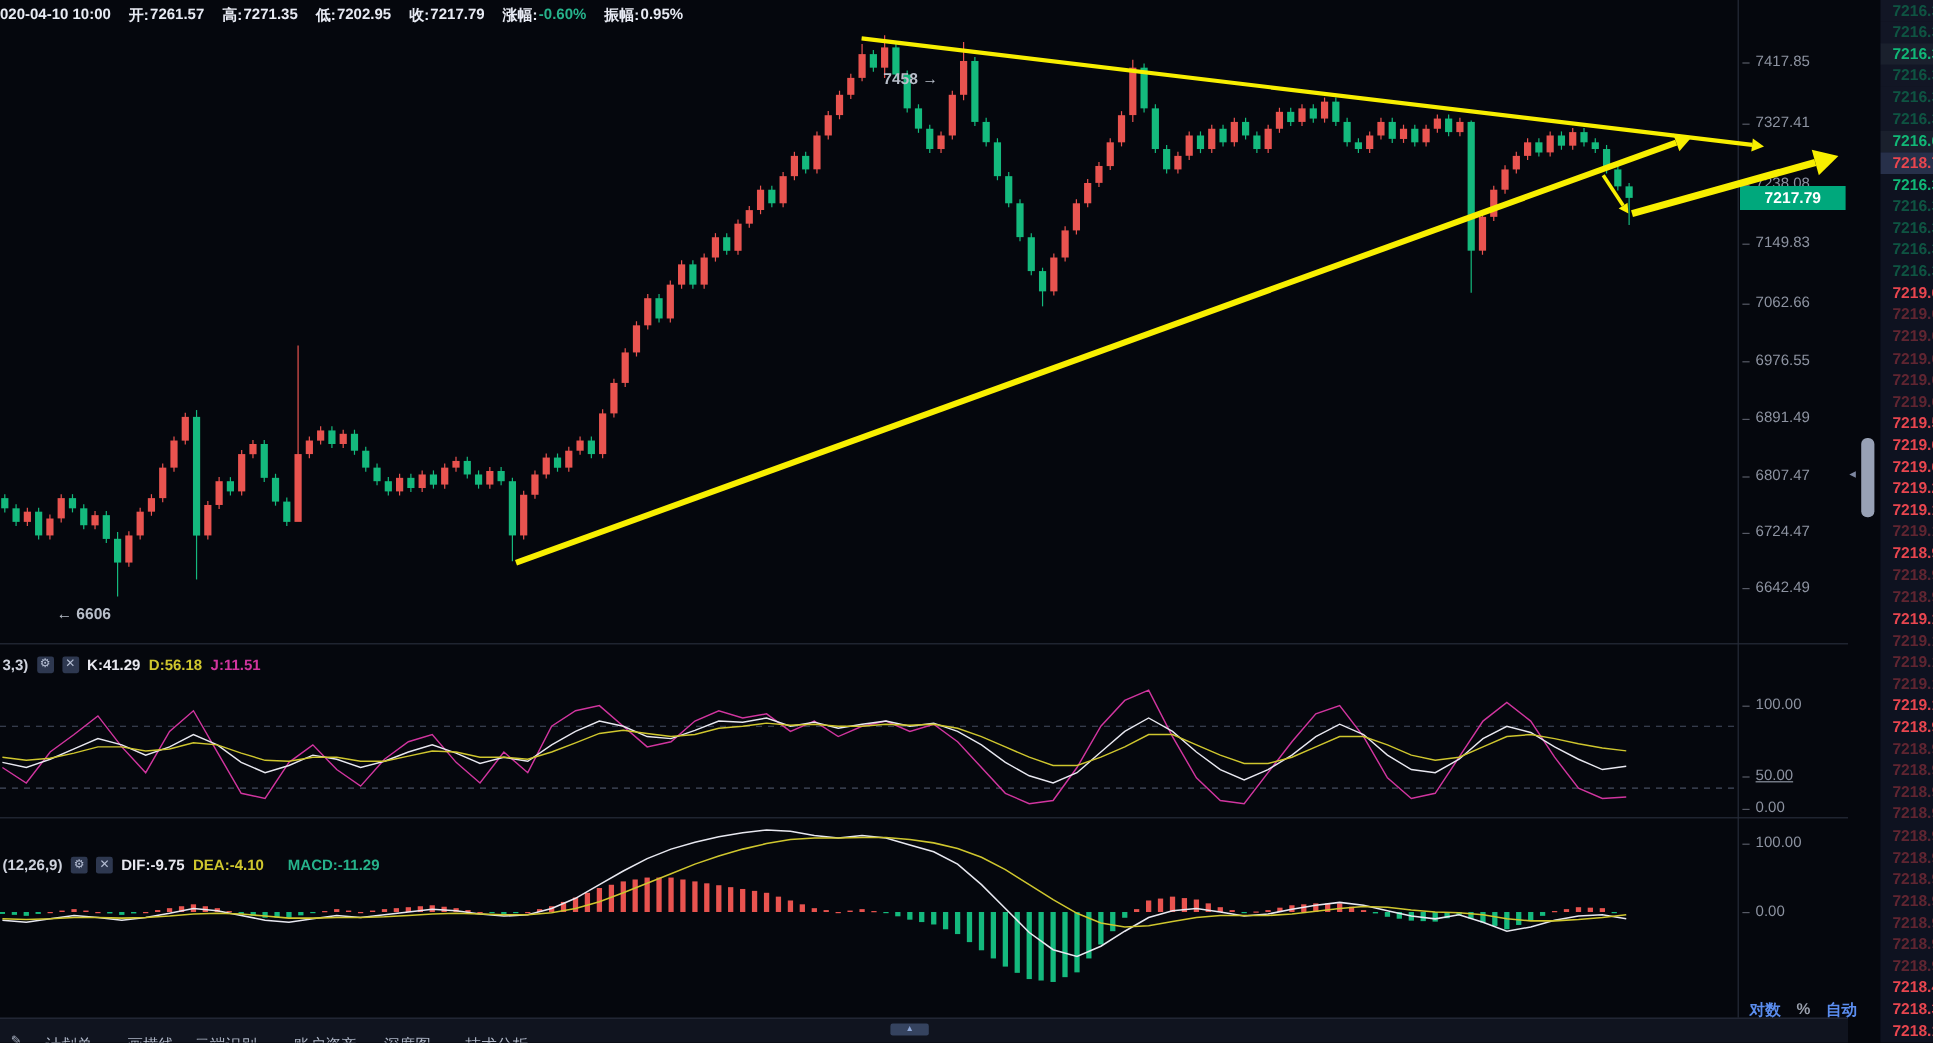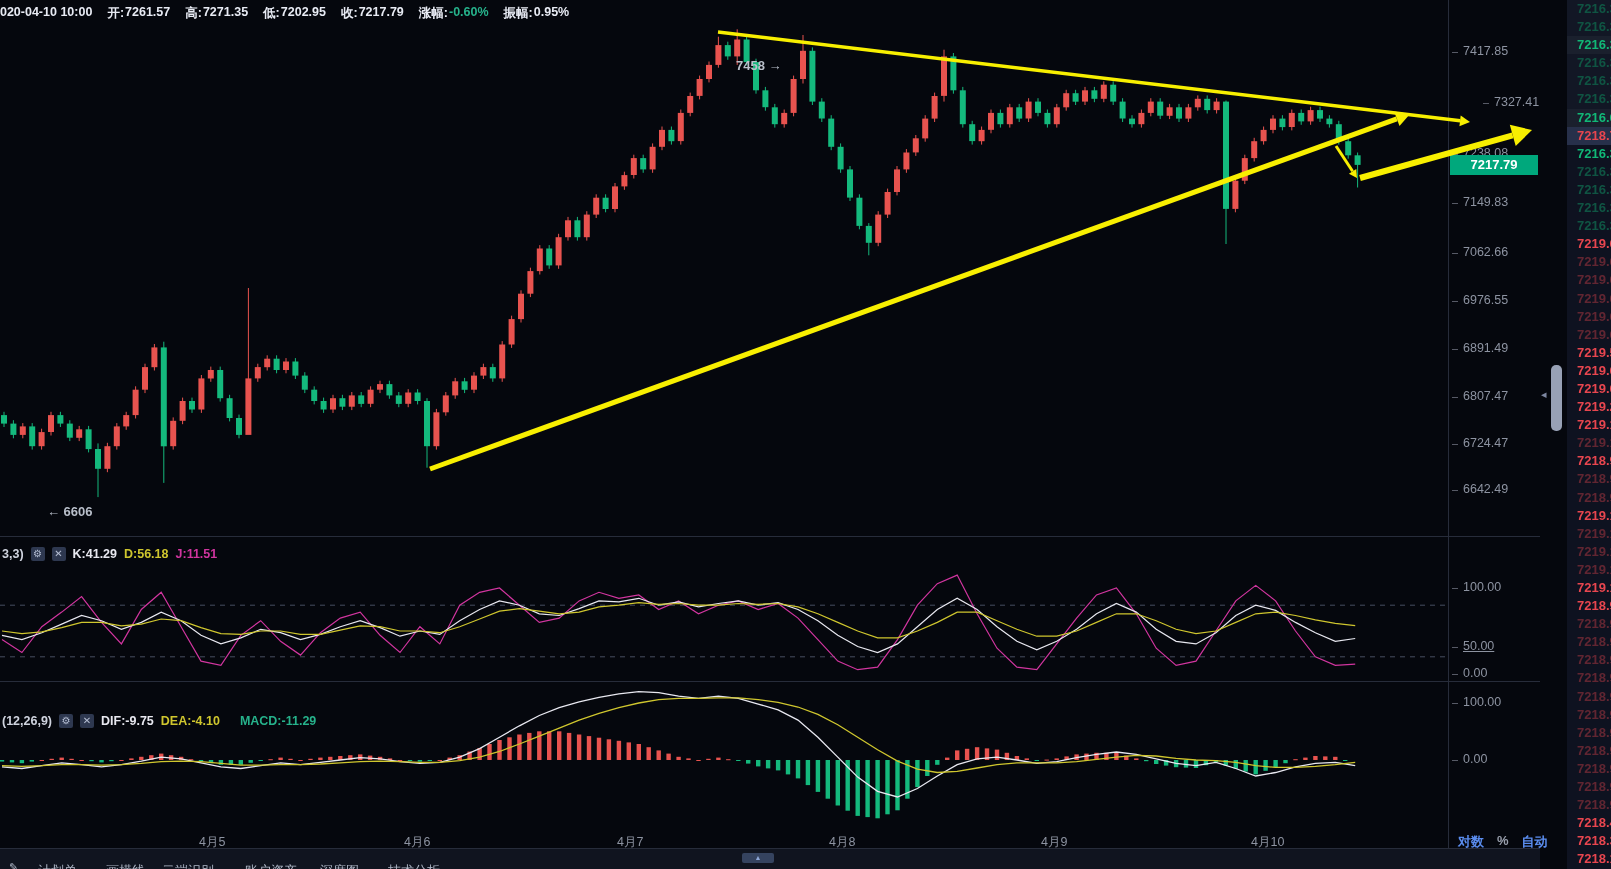--- a/index.html
+++ b/index.html
@@ -567,46 +567,36 @@
     <span class="icon-box">⚙</span>
     <span class="icon-box">✕</span>
     <span class="dif-col">DIF:-9.75</span>
     <span class="dea-col">DEA:-4.10</span>
     <span class="macd-col">MACD:-11.29</span>
   </div>
 
   <div id="right-axis">
     <div class="price-tag">7217.79</div>
   <div class="axis-label" style="top: 44px;">7417.85</div>
-      <div class="axis-label" style="top: 95px; margin-left: 31px;">7327.41</div>
+      <div class="axis-label" style="top: 95px;">7327.41</div>
       <div class="axis-label" style="top: 146px;">7238.08</div>
       <div class="axis-label" style="top: 195px; text-align: right;">7149.83</div>
       <div class="axis-label" style="top: 245px;">7062.66</div>
       <div class="axis-label" style="top: 293px;">6976.55</div>
       <div class="axis-label" style="top: 341px;">6891.49</div>
       <div class="axis-label" style="top: 389px;">6807.47</div>
       <div class="axis-label" style="top: 436px;">6724.47</div>
       <div class="axis-label" style="top: 482px;">6642.49</div>
       <div class="axis-label" style="top: 580px;">100.00</div>
       <div class="axis-label" style="top: 639px; text-decoration: underline;">50.00</div>
       <div class="axis-label" style="top: 666px;">0.00</div>
       <div class="axis-label" style="top: 695px;">100.00</div>
       <div class="axis-label" style="top: 752px;">0.00</div>
     </div>
 
-  <div id="date-axis">
-    <div id="date-labels">
-        <div class="date-label" style="left: 199px;">4月5</div>
-        <div class="date-label" style="left: 404px;">4月6</div>
-        <div class="date-label" style="left: 617px;">4月7</div>
-        <div class="date-label" style="left: 829px;">4月8</div>
-        <div class="date-label" style="left: 1041px;">4月9</div>
-        <div class="date-label" style="left: 1251px;">4月10</div>
-      </div>
-  </div>
 
   <div class="scale-controls">
     <span class="blue">对数</span>
     <span class="gray">%</span>
     <span class="blue">自动</span>
   </div>
 
   <div id="bottom-bar">
     <span class="bb-icon">✎</span>
     <div id="bottom-items">

